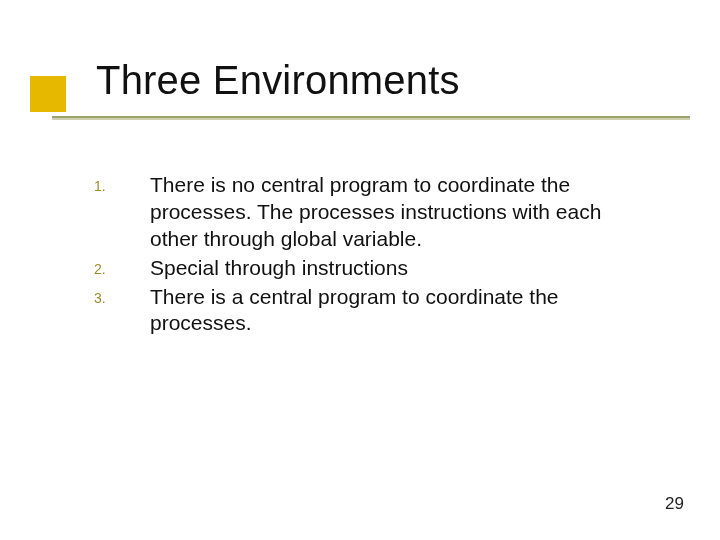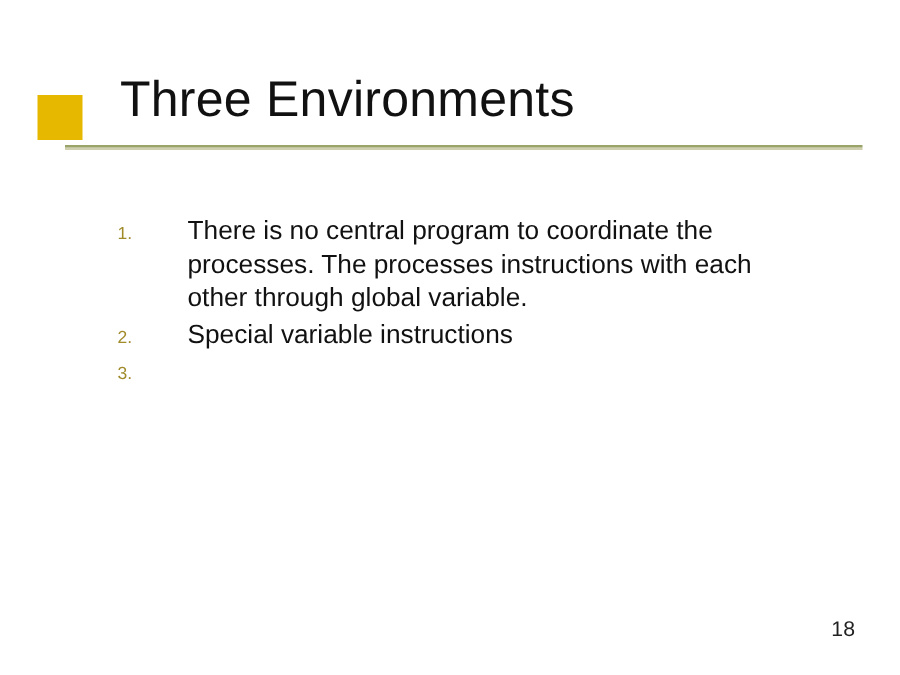--- a/index.html
+++ b/index.html
@@ -98,24 +98,25 @@
 
   <div class="body">
 
     <div class="row">
       <div class="num">1.</div>
       <div class="txt">There is no central program to coordinate the processes. The processes instructions with each other through global variable.</div>
     </div>
 
     <div class="row">
       <div class="num">2.</div>
-      <div class="txt">Special variable instructions</div>
+      <div class="txt">Special through instructions</div>
     </div>
 
     <div class="row">
       <div class="num">3.</div>
+      <div class="txt">There is a central program to coordinate the processes.</div>
     </div>
 
   </div>
 
-  <div class="page-number">18</div>
+  <div class="page-number">29</div>
 
 </div>
 
 </body></html>

